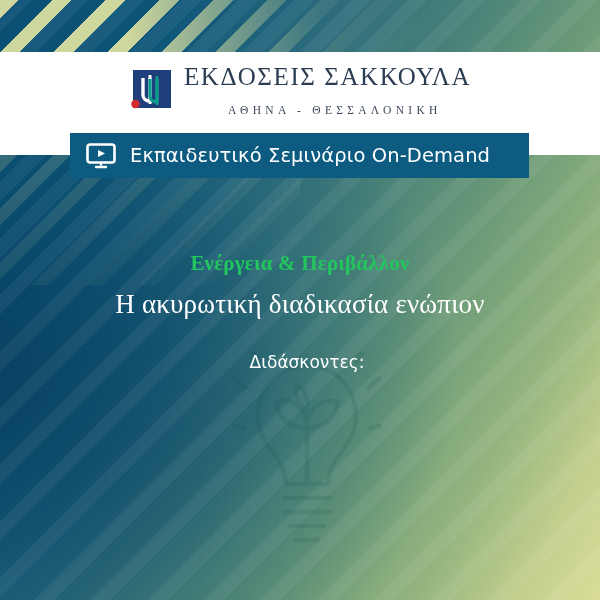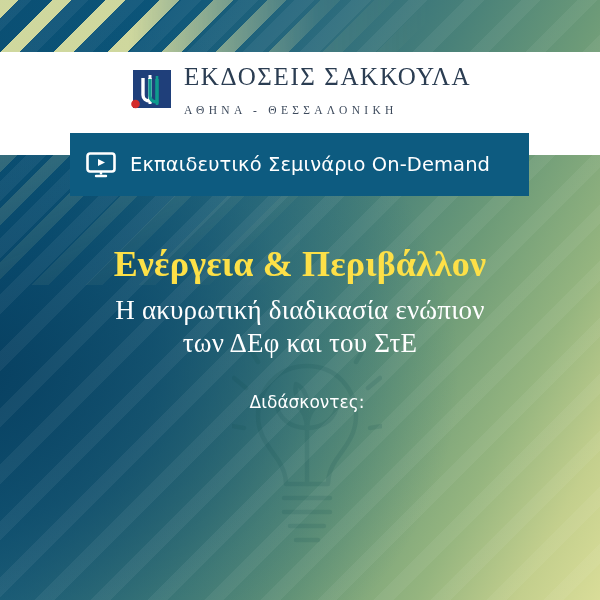--- a/index.html
+++ b/index.html
@@ -129,29 +129,30 @@
     line-height: 1;
     white-space: nowrap;
   }
   .logo-sub {
     font-family: "Liberation Serif", serif;
     font-size: 11.5px;
     letter-spacing: 4.3px;
     color: #3d4a5c;
     line-height: 1;
     white-space: nowrap;
+    margin-left: 44px;
   }
 
   
   .ribbon {
     position: absolute;
     left: 70px;
     top: 133px;
     width: 459px;
-    height: 63px;
+    height: 45px;
     background: #0d5b80;
     display: flex;
     align-items: center;
     padding-left: 16px;
     box-sizing: border-box;
     gap: 14px;
   }
   .ribbon-icon {
     width: 30px;
     height: 26px;
@@ -183,24 +184,24 @@
   .content {
     position: absolute;
     left: 0;
     top: 240px;
     width: 600px;
     text-align: center;
   }
   .seminar-title {
     font-family: "Liberation Serif", serif;
     font-weight: bold;
-    font-size: 36px;
-    color: #fde047;
+    font-size: 21px;
+    color: #22c55e;
     line-height: 1.12;
-    margin: 4px;
+    margin: 12px;
     letter-spacing: 0.2px;
   }
   .seminar-subtitle {
     font-family: "Liberation Serif", serif;
     font-size: 27px;
     color: #ffffff;
     line-height: 1.22;
     margin: 10px 0 0 0;
     letter-spacing: 0.2px;
   }
@@ -285,20 +286,19 @@
         <path d="M10 24 L20 24" stroke="#ffffff" stroke-width="2.4" stroke-linecap="round"></path>
       </svg>
     </span>
     <span class="ribbon-label">Εκπαιδευτικό Σεμινάριο On-Demand</span>
   </div>
 
   <div class="content">
     <h1 class="seminar-title">Ενέργεια &amp; Περιβάλλον</h1>
     <p class="seminar-subtitle">
       <span class="line">Η ακυρωτική διαδικασία ενώπιον</span>
-      <span class="line">των ΔΕφ και του ΣτΕ</span>
     </p>
     <div class="teachers-block">
       <p class="teachers-label">Διδάσκοντες:</p>
     </div>
   </div>
 
 </div>
 
 </body></html>

